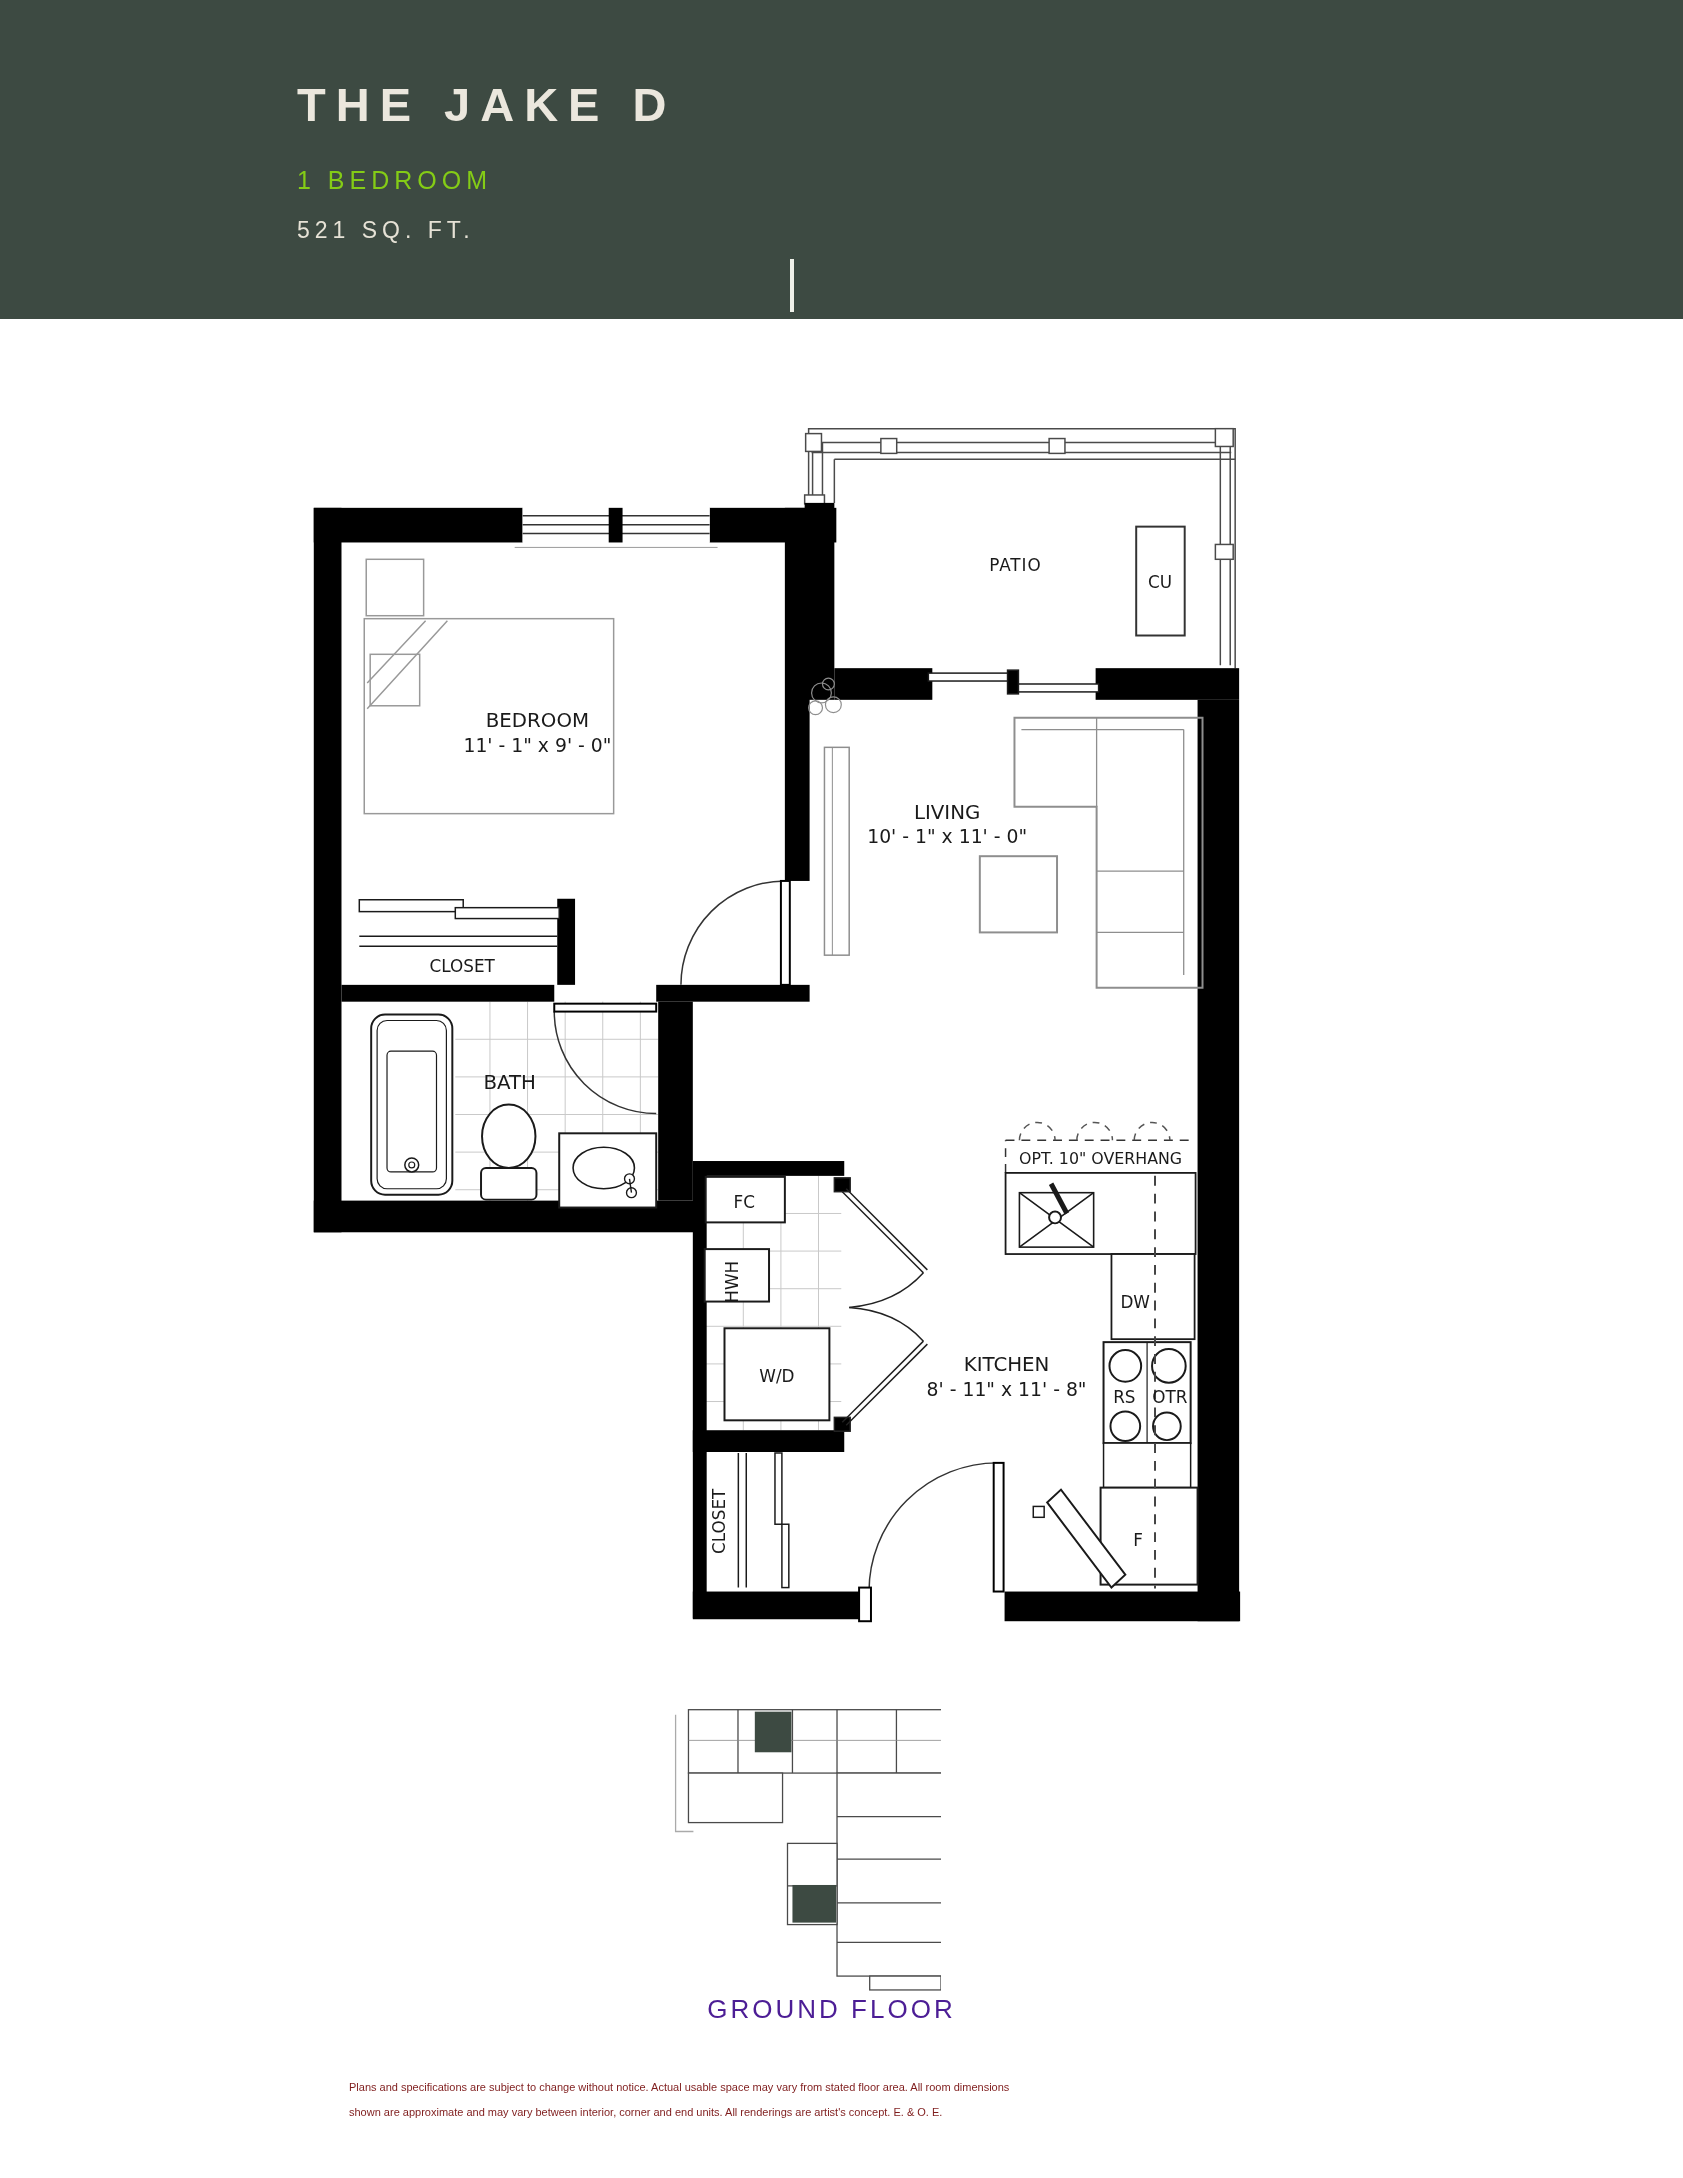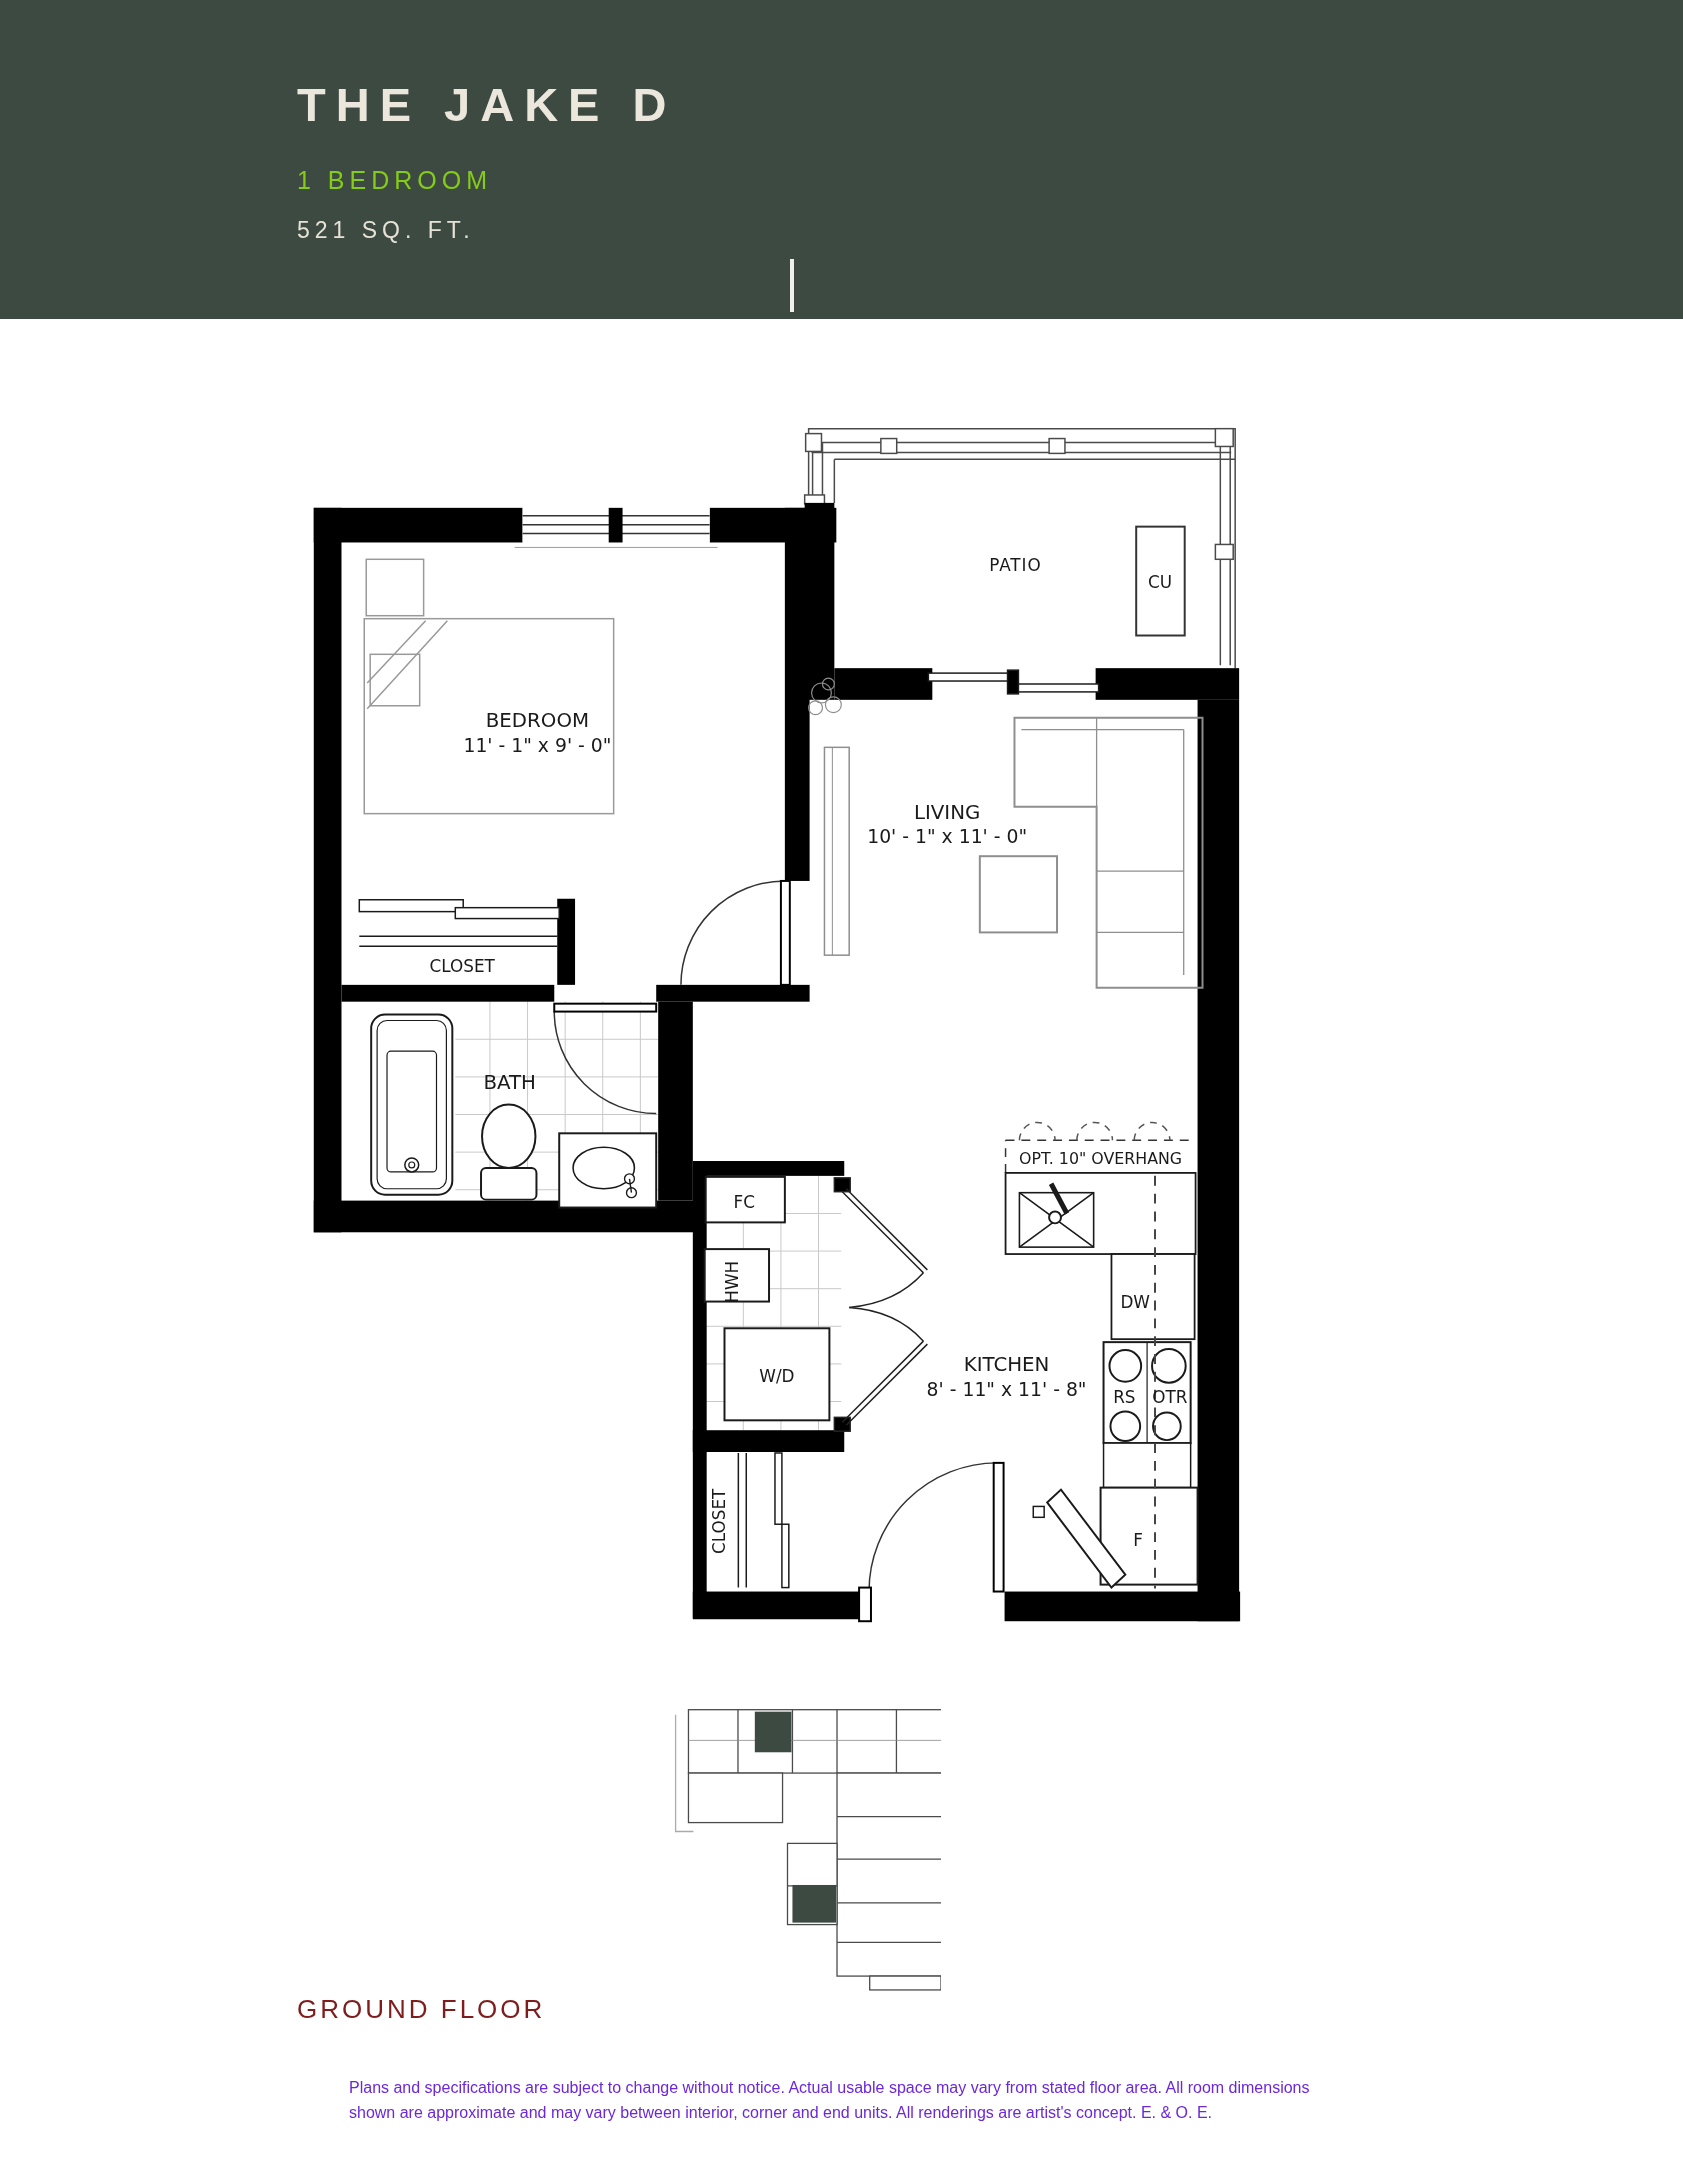--- a/index.html
+++ b/index.html
@@ -17,24 +17,24 @@
   .header-divider{position:absolute;left:790px;top:259px;width:4px;height:53px;background:#eef0e9;}
   
   .plan-svg{position:absolute;left:277px;top:396px;}
   .keyplan-svg{position:absolute;left:634px;top:1668px;}
   text{font-family:"DejaVu Sans", sans-serif;fill:#1a1a1a;}
   .room-name{font-size:20px;}
   .room-dims{font-size:19px;}
   .small-label{font-size:17px;}
   .tiny-label{font-size:16px;}
   
-  .keyplan-caption{position:absolute;left:297px;top:1994px;width:1069px;text-align:left;
-    font-size:26px;letter-spacing:3px;color:#7f1d1d;}
-  .disclaimer{position:absolute;left:349px;top:2075px;width:1010px;font-size:16px;
-    line-height:25px;color:#6d28d9;}
+  .keyplan-caption{position:absolute;left:297px;top:1994px;width:1069px;text-align:center;
+    font-size:26px;letter-spacing:3px;color:#4c1d95;}
+  .disclaimer{position:absolute;left:349px;top:2075px;width:1010px;font-size:11px;
+    line-height:25px;color:#7f1d1d;}
 </style>
 </head>
 <body>
 
 <div class="page">
 
   <div class="header">
     <div class="header-inner">
       <div class="plan-title">THE JAKE D</div>
       <div class="plan-sub">1 BEDROOM</div>

